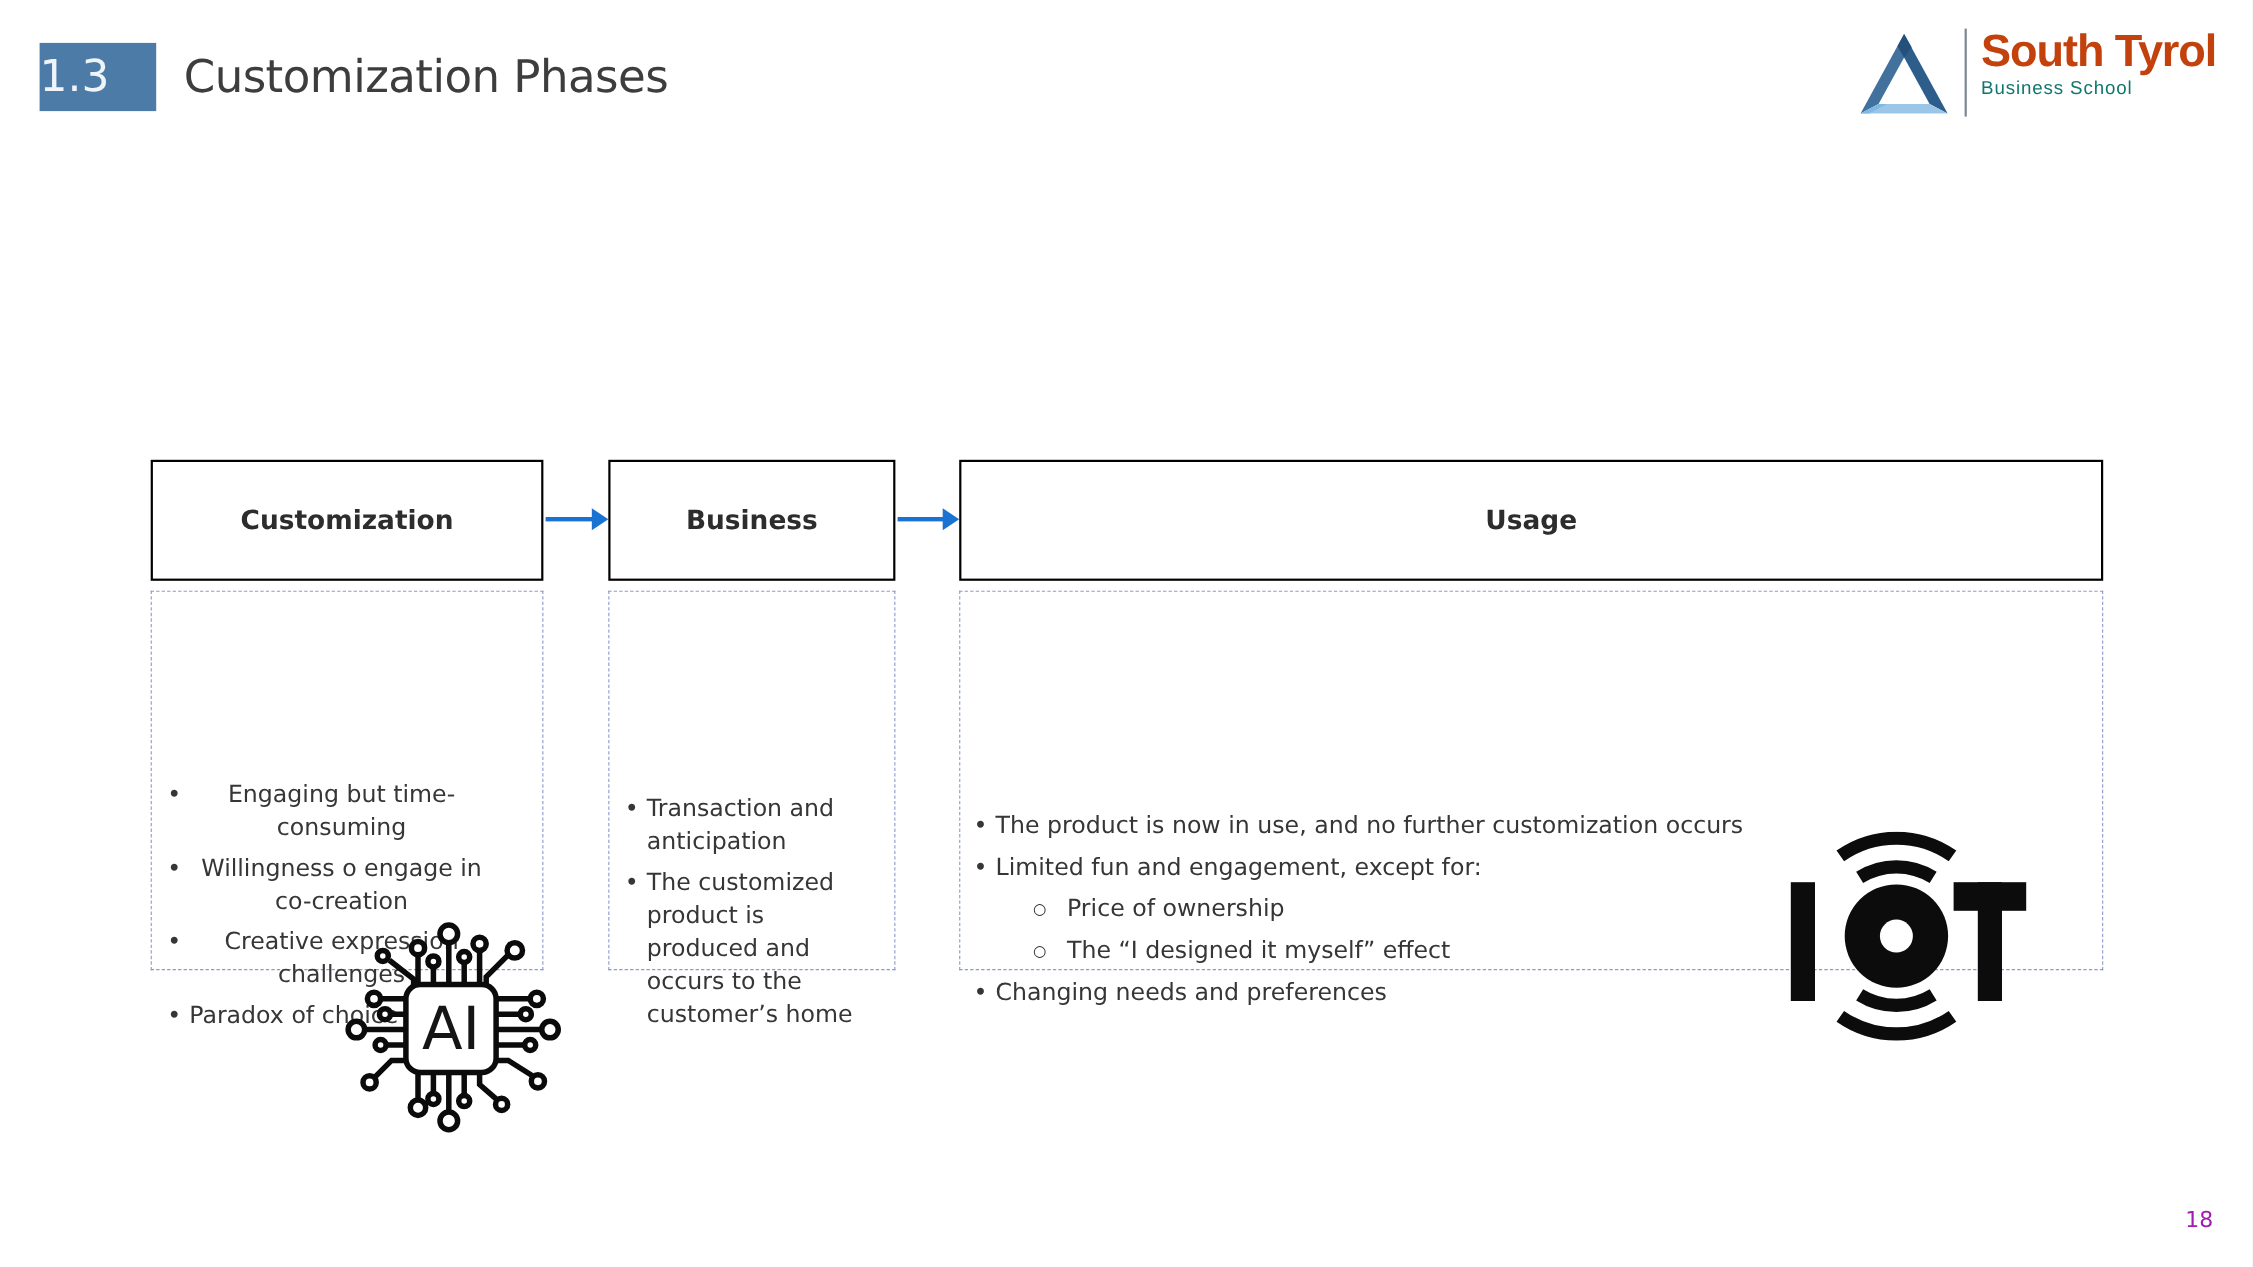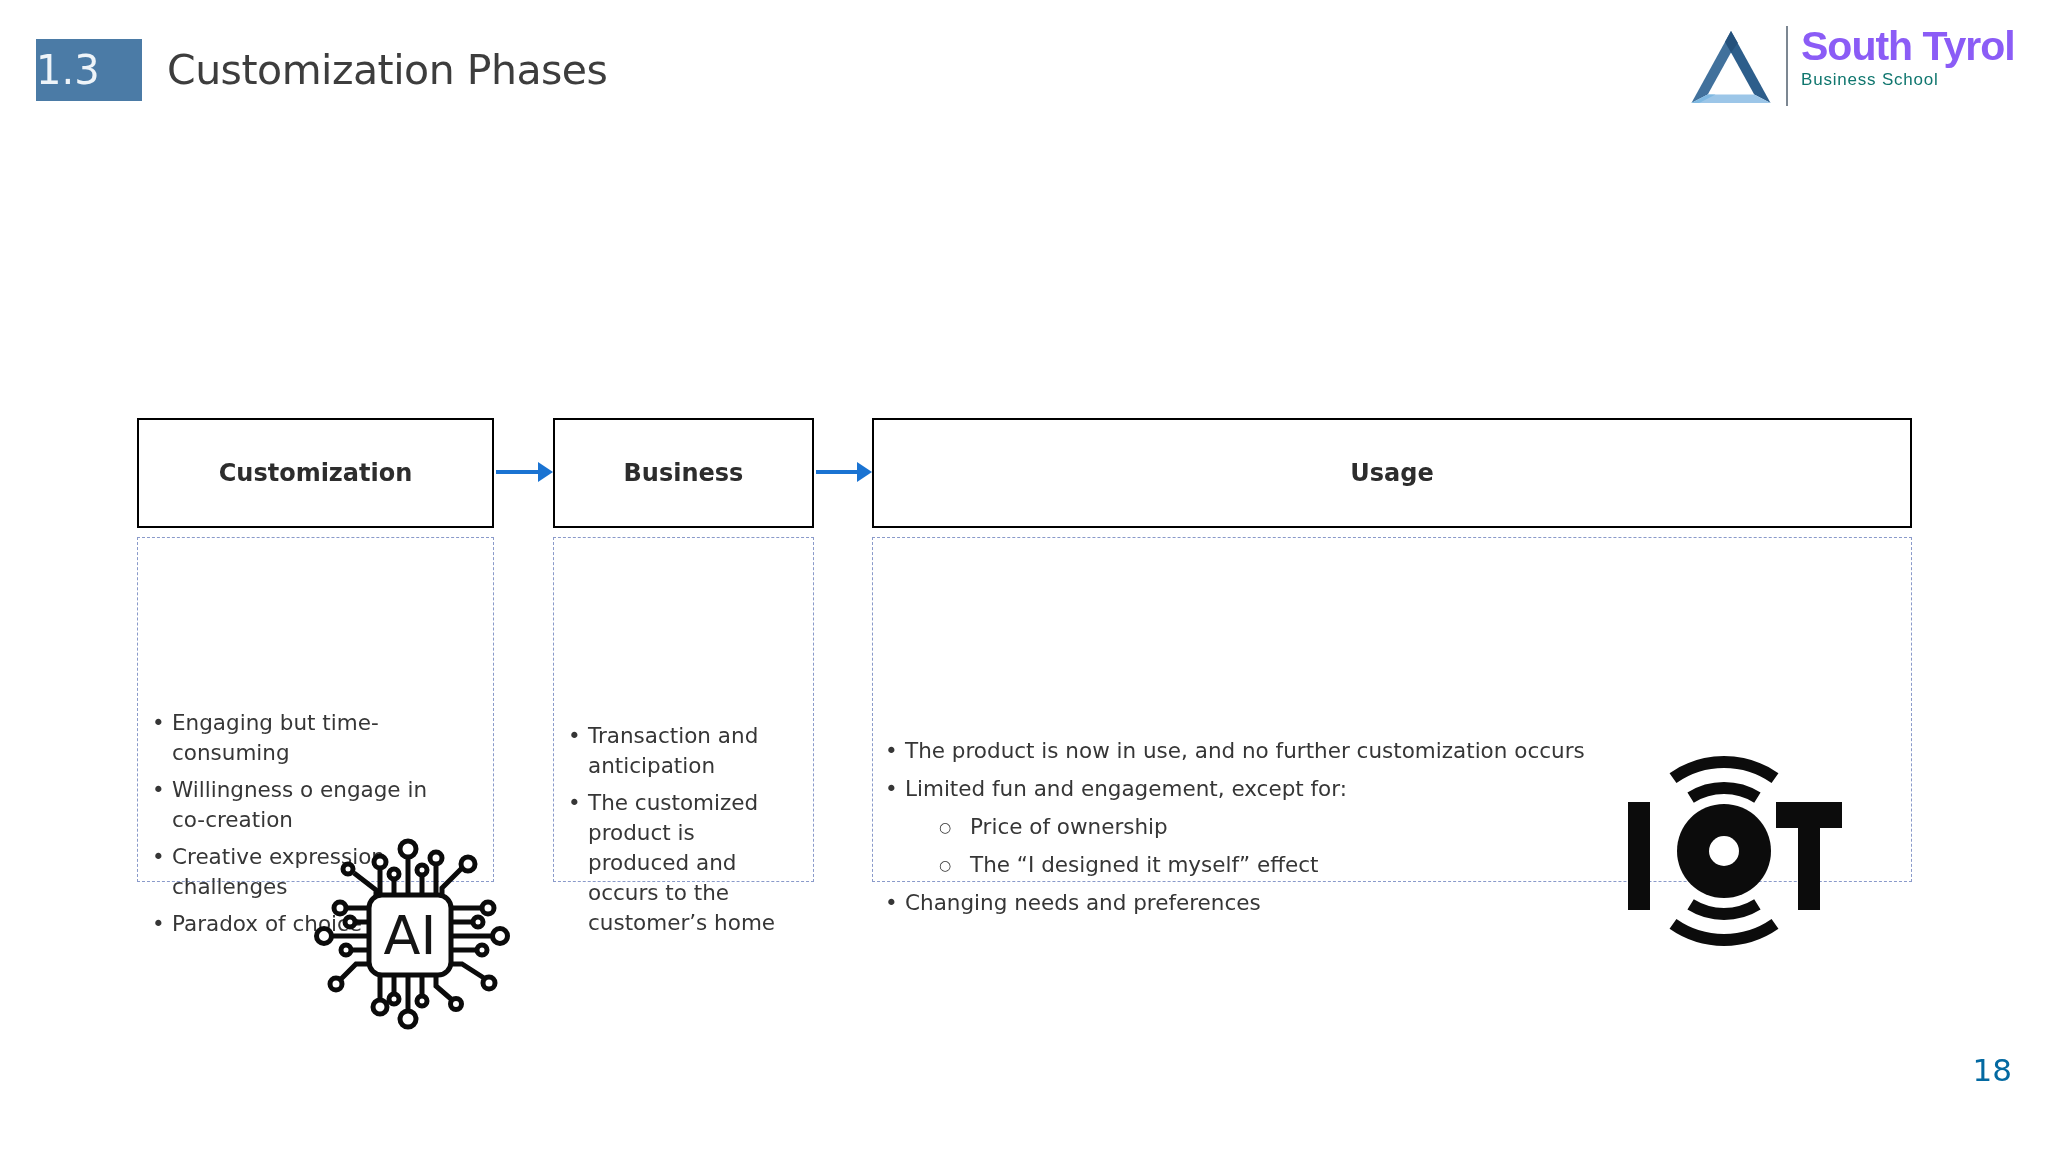--- a/index.html
+++ b/index.html
@@ -18,21 +18,21 @@
     position:absolute; left:167px; top:39px; height:62px;
     display:flex; align-items:center;
     font-size:41px; color:#3d3d3d; letter-spacing:-0.5px;
   }
 
   
   .logo { position:absolute; left:1688px; top:22px; display:flex; align-items:flex-start; }
   .logo-triangle { width:86px; height:82px; margin-top:4px; }
   .logo-divider { width:2px; height:80px; background:#7c8792; margin:4px 13px 0 12px; }
   .logo-text { display:flex; flex-direction:column; font-family:"Liberation Sans", sans-serif; }
-  .brand-name { font-size:41px; font-weight:600; color:#8b5cf6; line-height:48px; letter-spacing:-1px; }
+  .brand-name { font-size:41px; font-weight:600; color:#c2410c; line-height:48px; letter-spacing:-1px; }
   .brand-tagline { font-size:17px; color:#0f766e; letter-spacing:0.8px; margin-top:0px; }
 
   
   .phase-col { position:absolute; top:418px; }
   #col-customization { left:137px; width:357px; }
   #col-purchase { left:553px; width:261px; }
   #col-usage { left:872px; width:1040px; }
 
   .phase-header {
     position:absolute; left:0; top:0; width:100%; height:110px;
@@ -56,35 +56,35 @@
   }
 
   
   .bullets { position:absolute; margin:0; padding:0; list-style:none; color:#363636; }
   .bullets li { display:flex; align-items:flex-start; }
   .b-marker { flex:0 0 20px; }
   .b-text { flex:0 1 auto; }
 
   #list-customization { left:14px; top:170px; font-size:21.5px; line-height:30px; width:310px; }
   #list-customization li { margin-bottom:7px; }
-  #list-customization .b-text { max-width:277px; }
+  #list-customization .b-text { max-width:277px;text-align:center; }
 
   #list-purchase { left:14px; top:183px; font-size:21.5px; line-height:30px; width:230px; }
   #list-purchase li { margin-bottom:7px; }
   #list-purchase .b-text { max-width:188px; }
 
   #list-usage { left:12px; top:194px; font-size:21.5px; line-height:38px; width:1010px; }
   #list-usage li.sub { padding-left:54px; }
   #list-usage li.sub .b-marker { flex:0 0 31px; font-size:14px; }
 
   
   .ai-icon  { position:absolute; left:312px;  top:838px; width:204px; height:196px; }
   .iot-icon { position:absolute; left:1624px; top:756px; width:222px; height:198px; }
 
-  .page-number { position:absolute; right:36px; top:1052px; font-size:31px; color:#0369a1; }
+  .page-number { position:absolute; right:36px; top:1096px; font-size:20px; color:#a21caf; }
 </style>
 </head>
 <body>
 
 <div class="slide">
 
   <div class="badge">
     <span>1.3</span>
   </div>
   <div class="title">Customization Phases</div>

